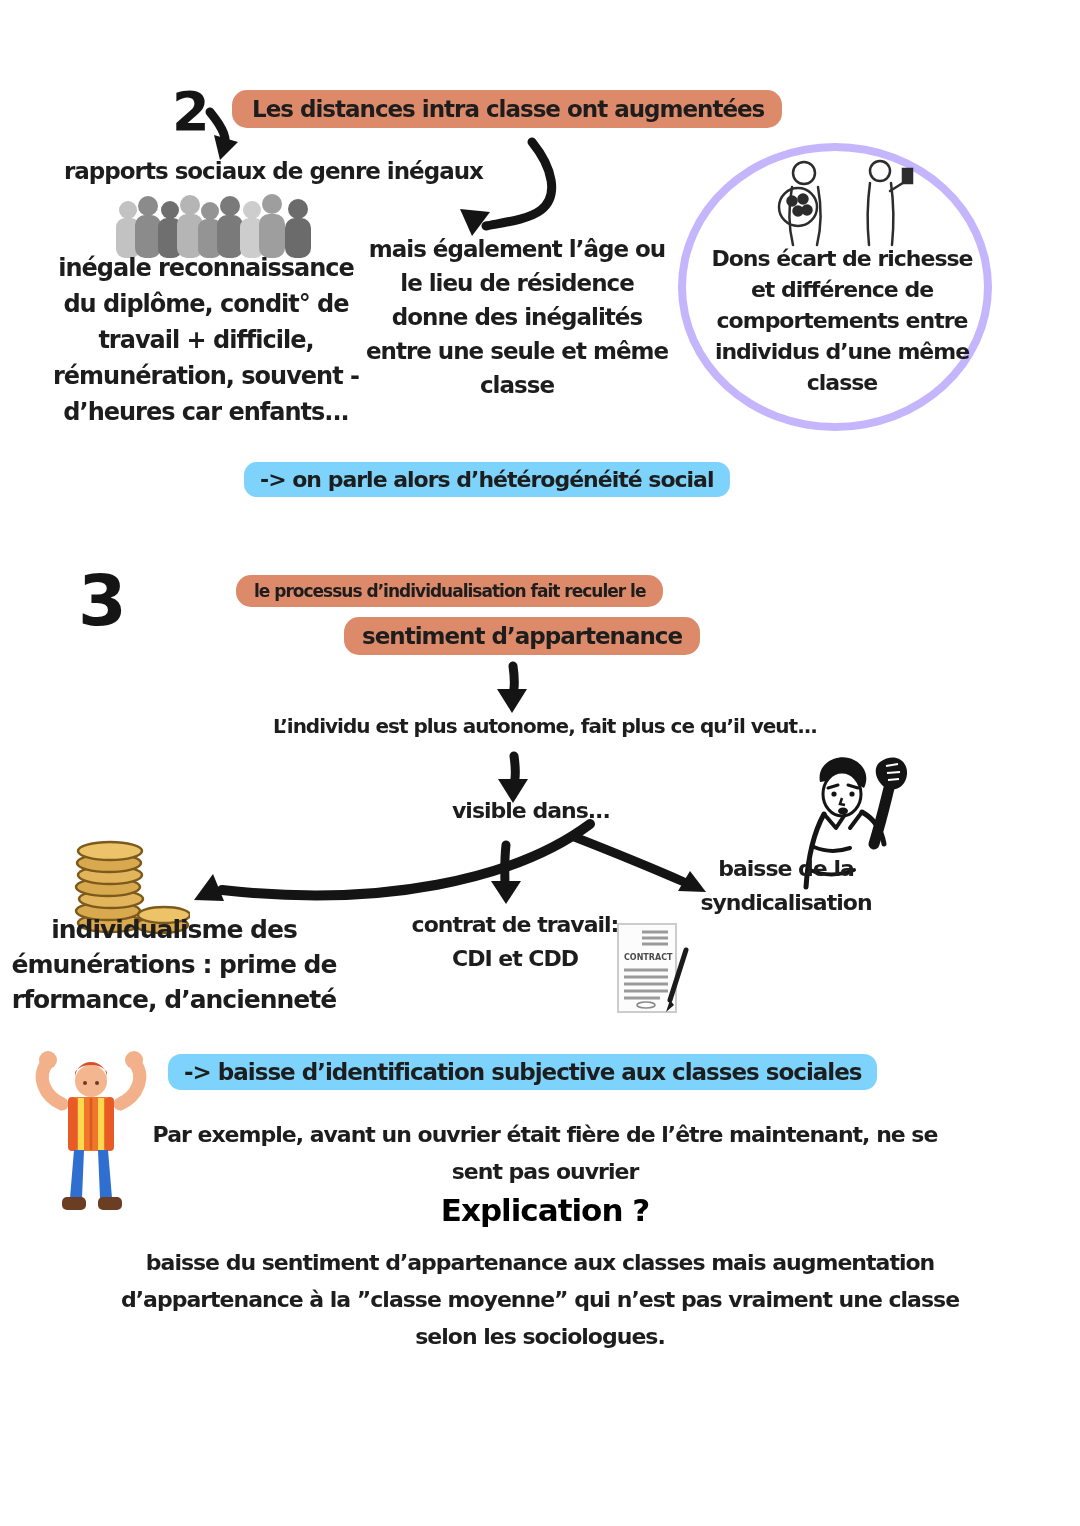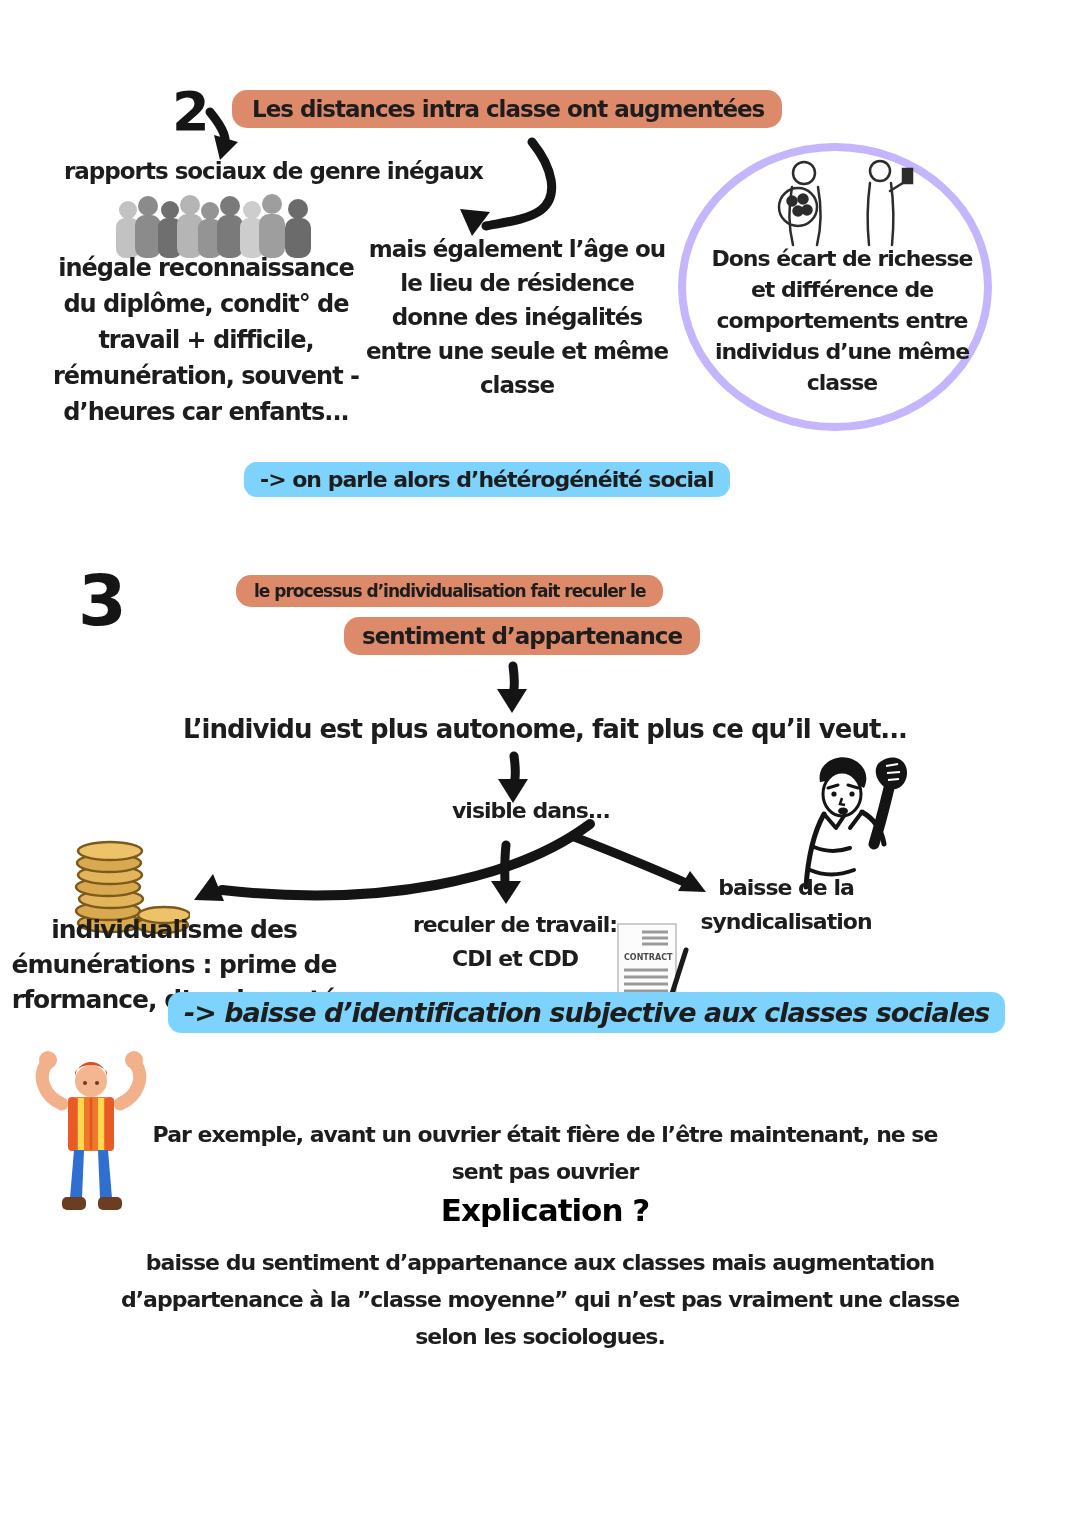--- a/index.html
+++ b/index.html
@@ -156,21 +156,21 @@
 
   <div class="abs hw bignum" style="left:78px;top:560px;font-size:70px;">3</div>
 
   <div class="abs hw pill-salmon" style="left:236px;top:575px;font-size:17px;">
     <span>le processus d’individualisation fait reculer le</span>
   </div>
   <div class="abs hw pill-salmon" style="left:344px;top:617px;font-size:23px;">
     <span>sentiment d’appartenance</span>
   </div>
 
-  <div class="abs hw pre" style="left:140px;top:714px;width:810px;font-size:26px;">L’individu est plus autonome, fait plus ce qu’il veut...</div>
+  <div class="abs hw pre" style="left:140px;top:714px;width:810px;font-size:20px;">L’individu est plus autonome, fait plus ce qu’il veut...</div>
 
   <div class="abs hw" style="left:452px;top:798px;font-size:22px;">visible dans...</div>
 
   <svg class="abs" style="left:762px;top:752px;" width="148" height="158" viewBox="0 0 148 158">
     <path d="M58,30 C54,10 78,0 92,8 C104,14 107,26 102,36 C90,28 70,27 58,30 Z" fill="#141414"></path>
     <ellipse cx="80" cy="42" rx="19" ry="22" fill="#ffffff" stroke="#141414" stroke-width="3"></ellipse>
     <path d="M66,36 L76,33 M86,33 L96,36" stroke="#141414" stroke-width="3" fill="none" stroke-linecap="round"></path>
     <circle cx="72" cy="42" r="2.6" fill="#141414"></circle>
     <circle cx="90" cy="42" r="2.6" fill="#141414"></circle>
     <path d="M80,46 L78,52 L83,53" stroke="#141414" stroke-width="2.5" fill="none"></path>
@@ -193,21 +193,21 @@
       <ellipse cx="40" cy="25" rx="32" ry="9" fill="#ecc369"></ellipse>
       <ellipse cx="92" cy="99" rx="26" ry="8" fill="#d9a94f"></ellipse>
       <ellipse cx="94" cy="89" rx="26" ry="8" fill="#ecc369"></ellipse>
     </g>
   </svg>
 
   <div class="abs hw pre" style="left:-46px;top:912px;width:440px;font-size:25px;line-height:35px;">individualisme des
 émunérations : prime de
 rformance, d’ancienneté</div>
 
-  <div class="abs hw pre" style="left:385px;top:908px;width:260px;font-size:22px;line-height:34px;">reculer de travail:
+  <div class="abs hw pre" style="left:385px;top:908px;width:260px;font-size:22px;line-height:34px;">contrat de travail:
 CDI et CDD</div>
 
   <svg class="abs" style="left:612px;top:920px;" width="80" height="100" viewBox="0 0 80 100">
     <rect x="6" y="4" width="58" height="88" fill="#fcfcfc" stroke="#cccccc" stroke-width="2"></rect>
     <g stroke="#9a9a9a" stroke-width="3">
       <line x1="30" y1="12" x2="56" y2="12"></line>
       <line x1="30" y1="18" x2="56" y2="18"></line>
       <line x1="30" y1="24" x2="56" y2="24"></line>
     </g>
     <text x="12" y="40" font-size="8" font-weight="bold" fill="#4a4a4a" font-family="DejaVu Sans, sans-serif">CONTRACT</text>
@@ -216,24 +216,24 @@
       <line x1="12" y1="57" x2="56" y2="57"></line>
       <line x1="12" y1="64" x2="56" y2="64"></line>
       <line x1="12" y1="71" x2="56" y2="71"></line>
       <line x1="12" y1="78" x2="48" y2="78"></line>
     </g>
     <ellipse cx="34" cy="85" rx="9" ry="3" fill="none" stroke="#8a8a8a" stroke-width="1.6"></ellipse>
     <path d="M74,30 L58,80" stroke="#1b1b1b" stroke-width="5" stroke-linecap="round"></path>
     <path d="M58,80 L54,92 L62,85 Z" fill="#1b1b1b"></path>
   </svg>
 
-  <div class="abs hw pre" style="left:666px;top:852px;width:240px;font-size:22px;line-height:34px;margin-top:19px;">baisse de la
+  <div class="abs hw pre" style="left:666px;top:852px;width:240px;font-size:22px;line-height:34px;">baisse de la
 syndicalisation</div>
 
-  <div class="abs hw pill-yellow" style="left:168px;top:992px;font-size:27px;font-style:italic;">
+  <div class="abs hw pill-yellow" style="left:168px;top:1054px;font-size:23px;">
     <span>-&gt; baisse d’identification subjective aux classes sociales</span>
   </div>
 
   <svg class="abs" style="left:24px;top:1050px;" width="134" height="170" viewBox="0 0 134 170">
     <path d="M38,54 C20,46 12,26 24,12" stroke="#f2b18a" stroke-width="13" fill="none" stroke-linecap="round"></path>
     <circle cx="24" cy="10" r="9" fill="#f2b18a"></circle>
     <path d="M96,54 C114,46 122,26 110,12" stroke="#f2b18a" stroke-width="13" fill="none" stroke-linecap="round"></path>
     <circle cx="110" cy="10" r="9" fill="#f2b18a"></circle>
     <circle cx="67" cy="31" r="16" fill="#f3b68e"></circle>
     <path d="M51,28 A16,16 0 0 1 83,28 L83,22 A18,13 0 0 0 51,22 Z" fill="#d84f28"></path>

